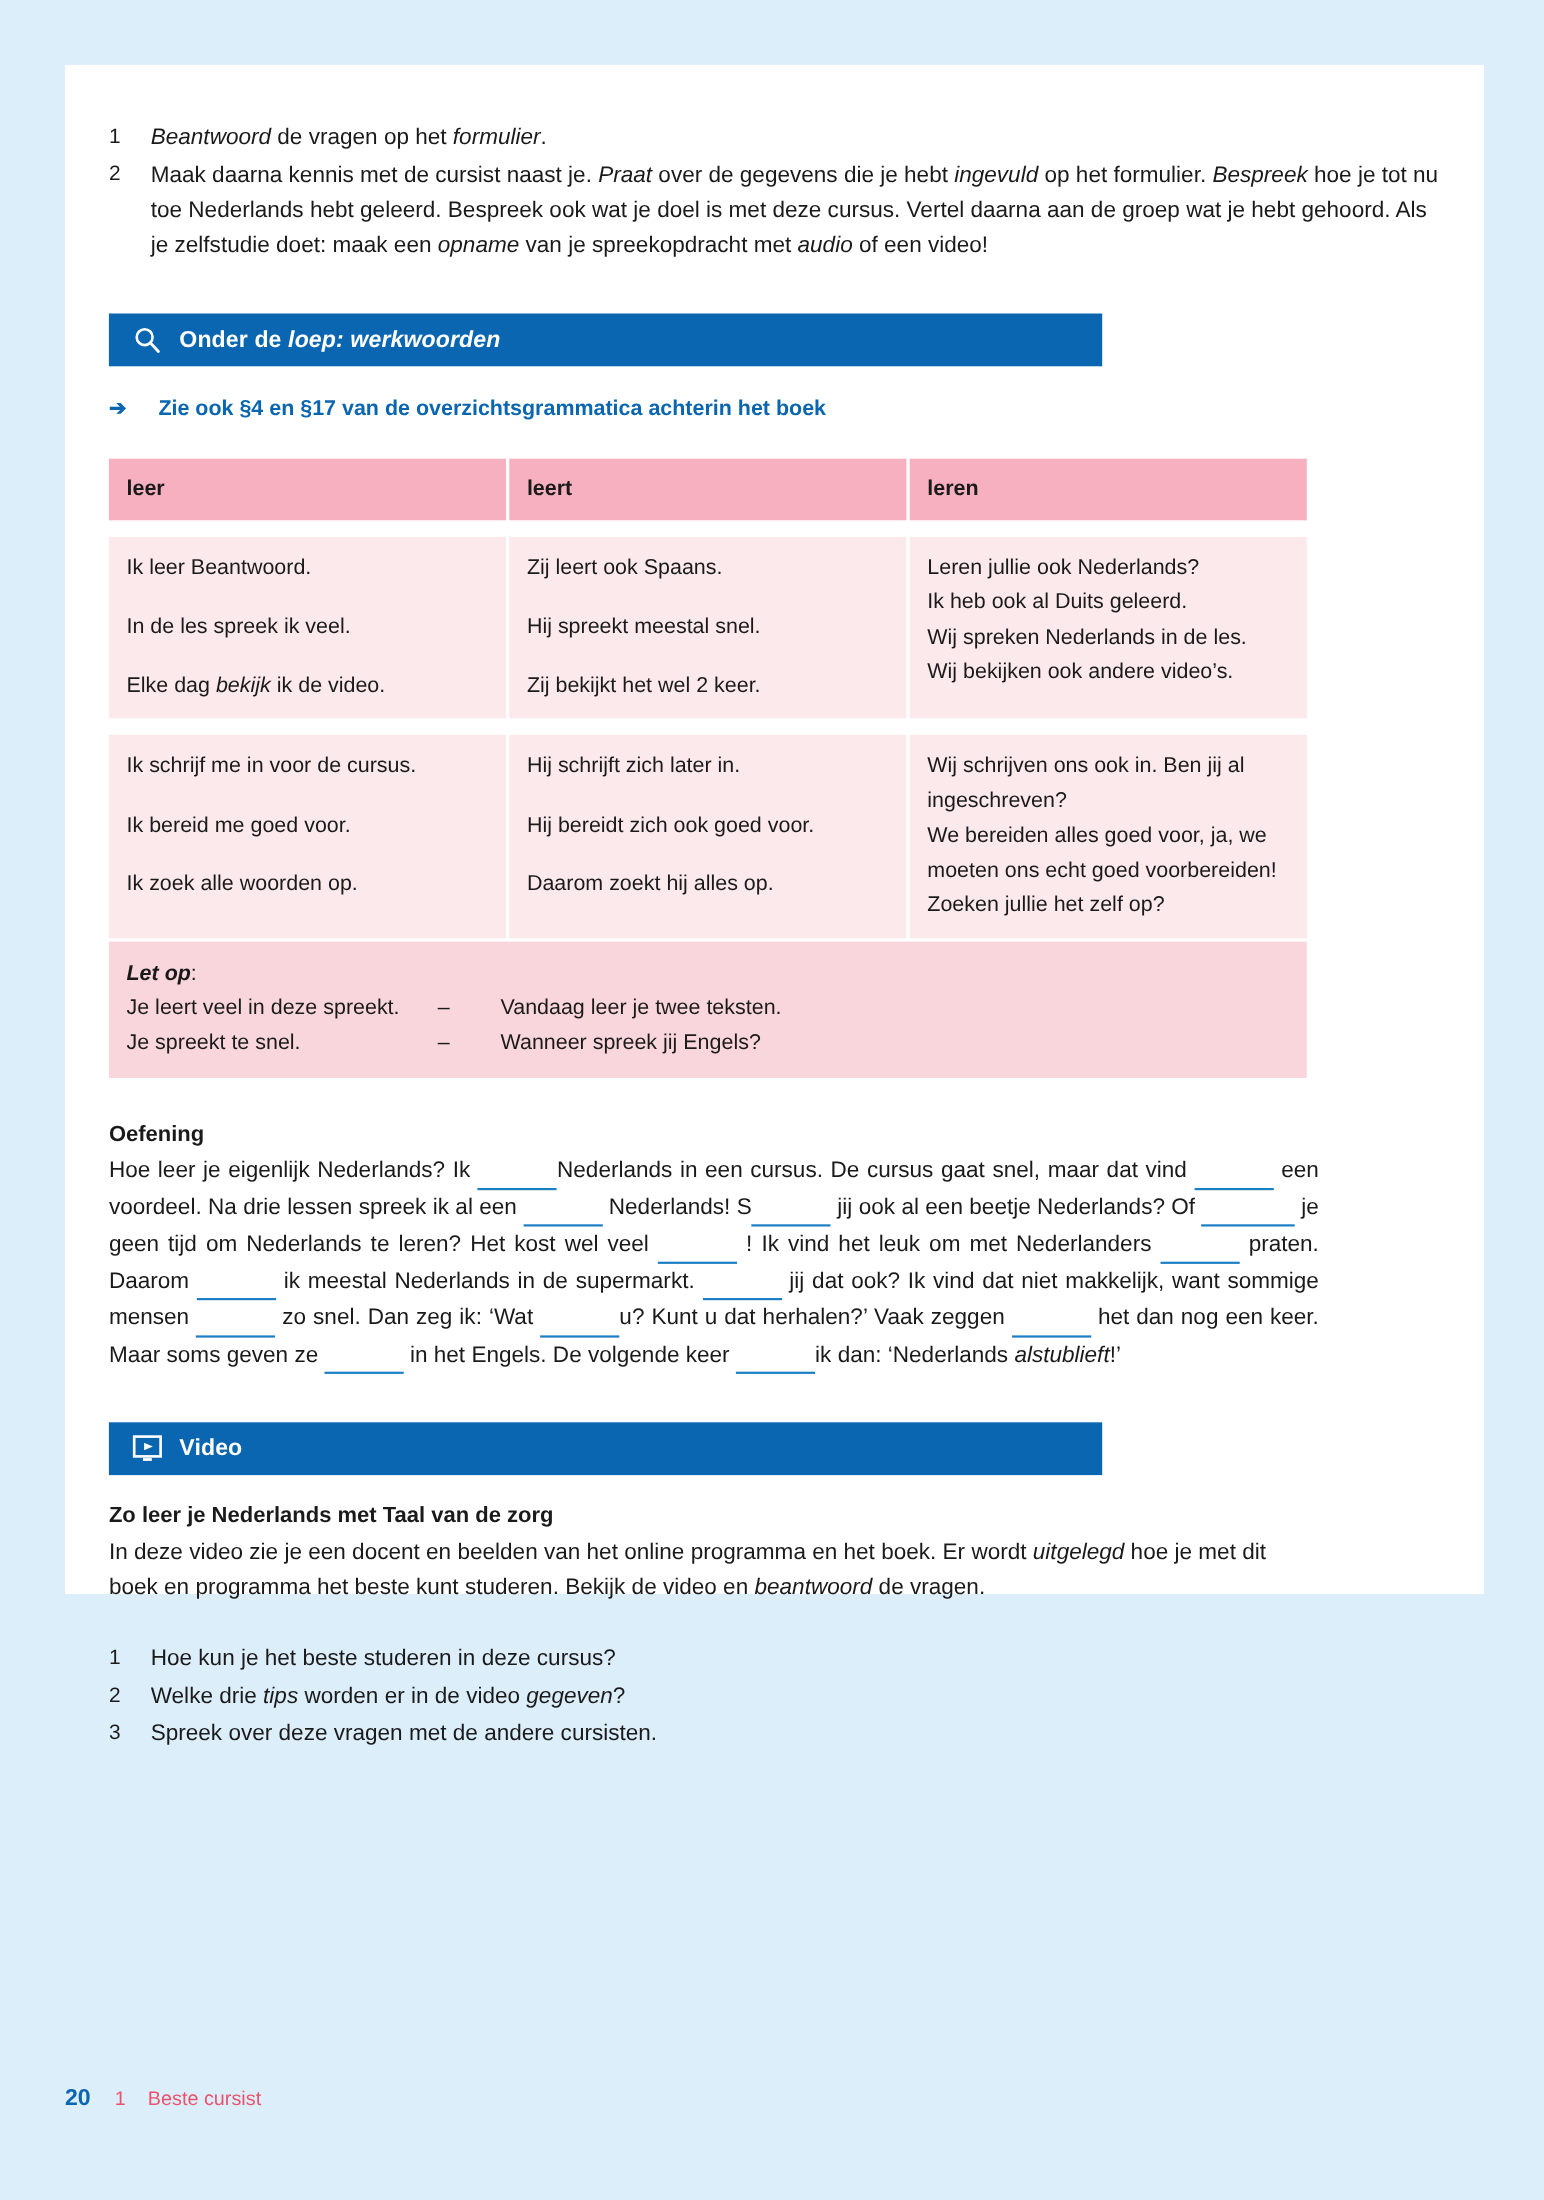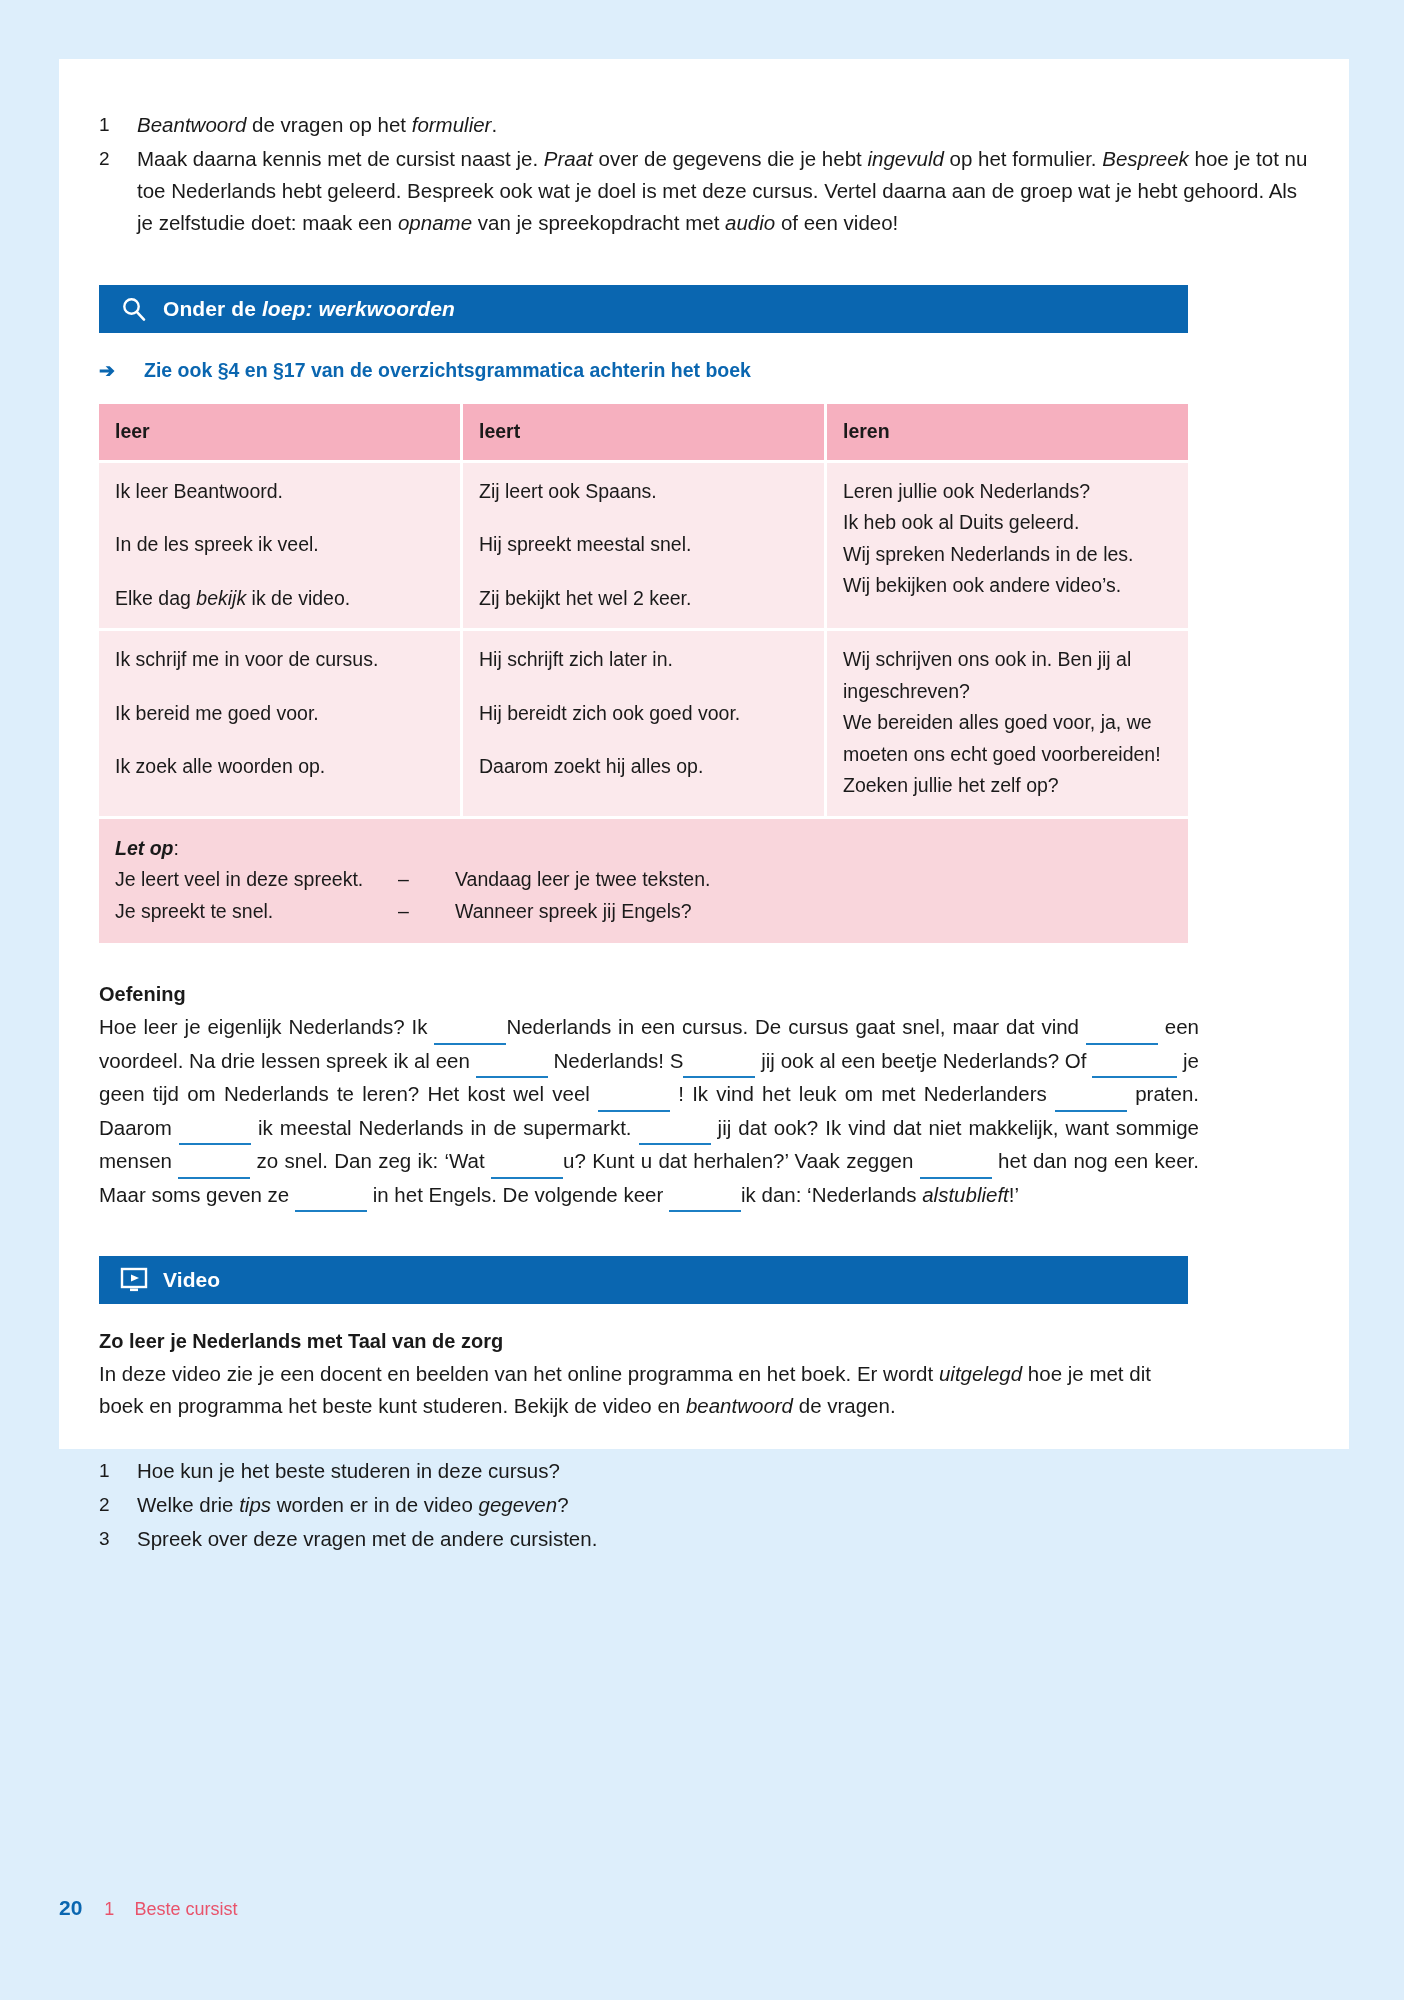--- a/index.html
+++ b/index.html
@@ -50,21 +50,21 @@
   i, .i { font-style: italic; }
 
   
   .banner {
     display: flex;
     align-items: center;
     background: #0a66b0;
     height: 48px;
     margin-top: 46px;
     padding-left: 18px;
-    width: 1089px;
+    width: 903px;
   }
   .banner .bicon {
     width: 34px;
     height: 34px;
     flex: 0 0 34px;
     display: flex;
     align-items: center;
     justify-content: center;
     margin-right: 12px;
   }
@@ -100,20 +100,21 @@
     flex-direction: column;
     gap: 3px;
   }
   .vrow { display: flex; gap: 3px; }
   .vcell {
     background: #fbe9ec;
     padding: 13px 16px 14px 16px;
     font-size: 19.5px;
     line-height: 31.5px;
     color: #1a1a1a;
+    margin-top: 12px;
   }
   .vcell.c1 { width: 361px; flex: 0 0 361px; }
   .vcell.c2 { width: 361px; flex: 0 0 361px; }
   .vcell.c3 { flex: 1 1 auto; }
   .vrow.head .vcell {
     background: #f6b0bf;
     font-weight: bold;
     padding-top: 12px;
     padding-bottom: 12px;
   }

